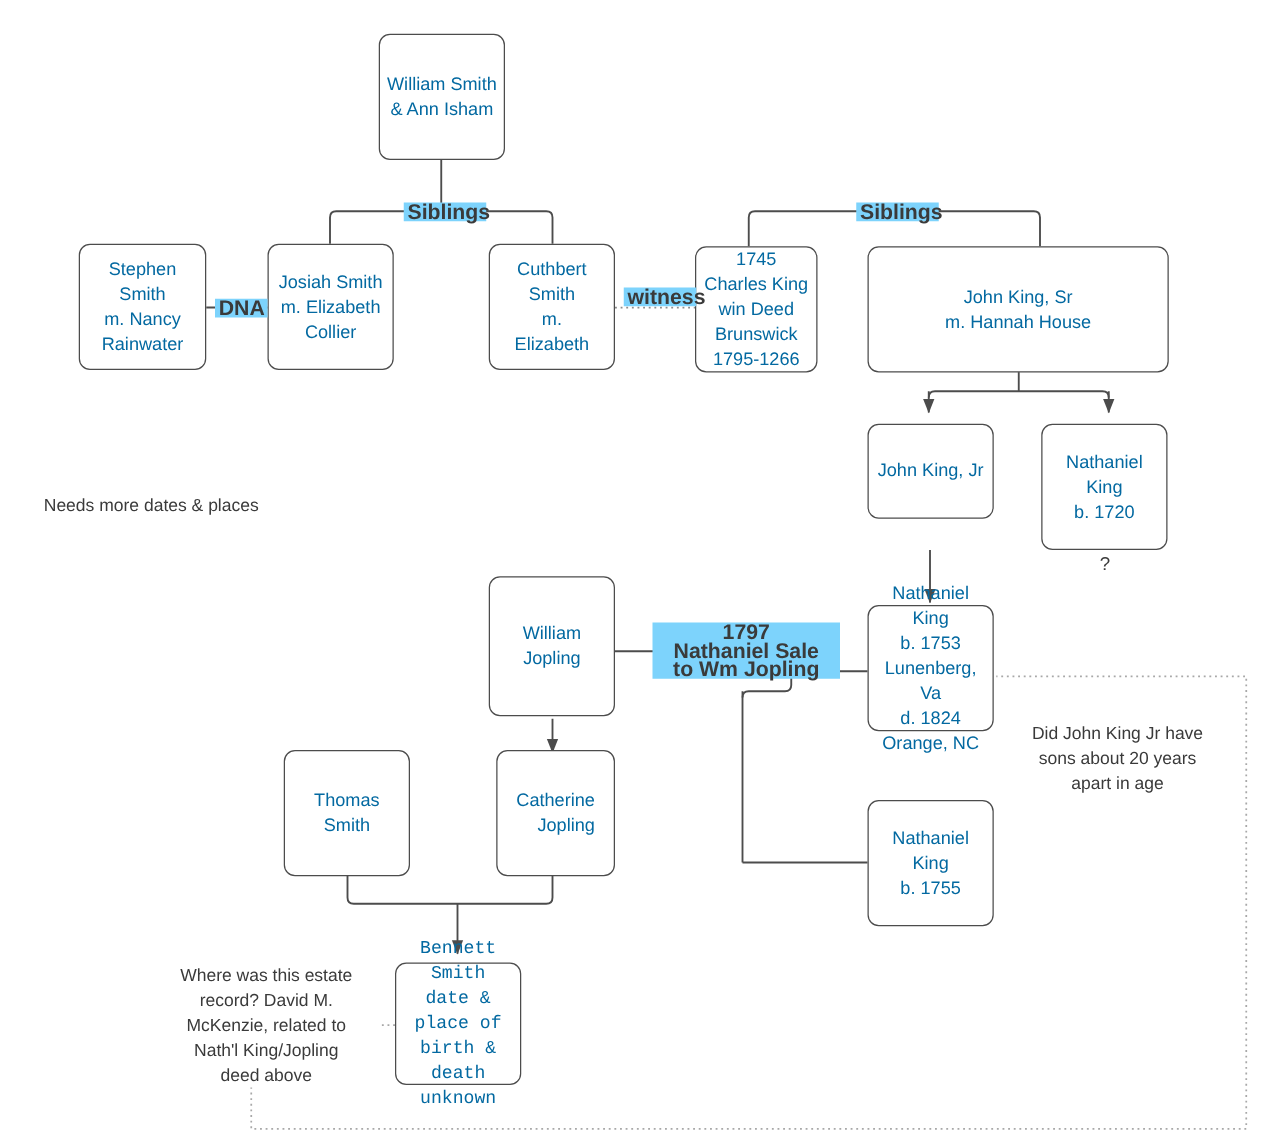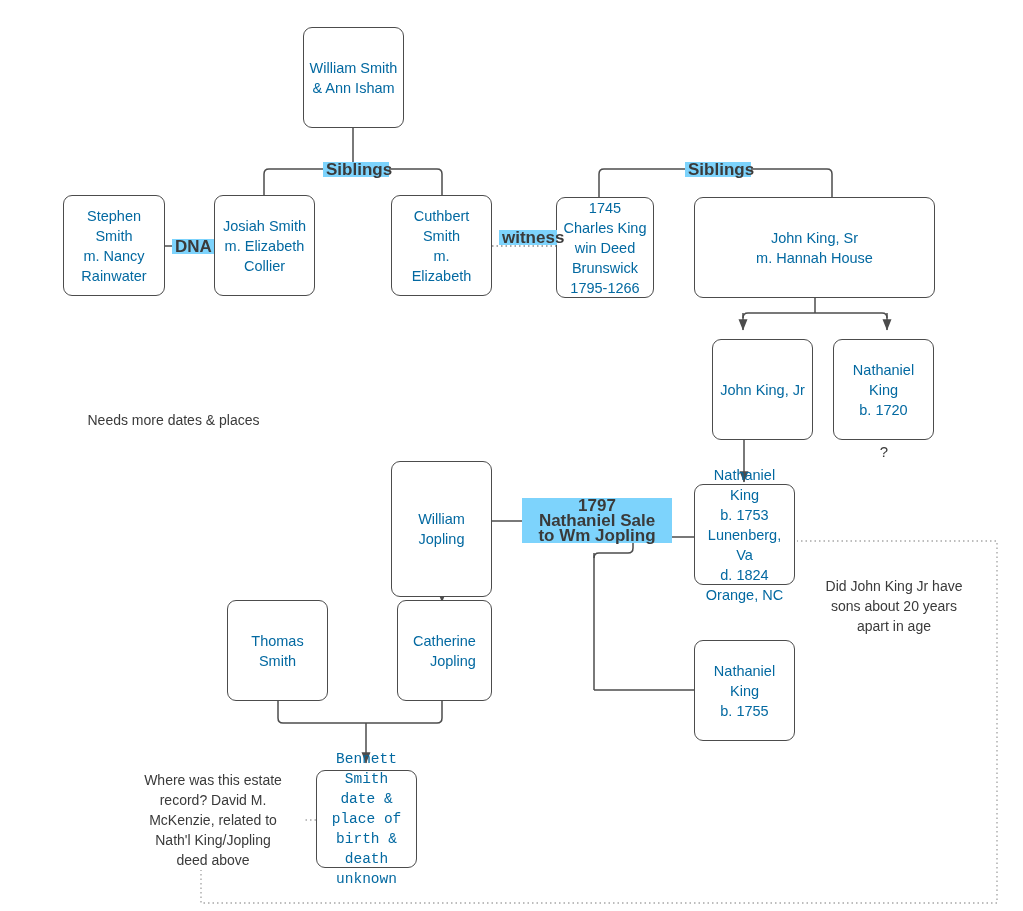--- a/index.html
+++ b/index.html
@@ -144,35 +144,35 @@
 
   <div class="node" style="left:556px; top:197px; width:98px; height:101px;">1745
 Charles King
 win Deed
 Brunswick
 1795-1266</div>
 
   <div class="node" style="left:694px; top:197px; width:241px; height:101px;">John King, Sr
 m. Hannah House</div>
 
-  <div class="node" style="left:694px; top:339px; width:101px; height:101px;margin-left:18px;">John King, Jr</div>
+  <div class="node" style="left:694px; top:339px; width:101px; height:76px;">John King, Jr</div>
 
   <div class="node" style="left:833px; top:339px; width:101px; height:101px;">Nathaniel King
 b. 1720</div>
 
   <div class="node" style="left:694px; top:484px; width:101px; height:101px;">Nathaniel King
 b. 1753
 Lunenberg, Va
 d. 1824
 Orange, NC</div>
 
   <div class="node" style="left:694px; top:640px; width:101px; height:101px;">Nathaniel King
 b. 1755</div>
 
-  <div class="node" style="left:391px; top:461px; width:101px; height:136px;">William Jopling</div>
+  <div class="node" style="left:391px; top:461px; width:101px; height:112px;">William Jopling</div>
 
   <div class="node" style="left:397px; top:600px; width:95px; height:101px;text-align:right;">Catherine
 Jopling</div>
 
   <div class="node" style="left:227px; top:600px; width:101px; height:101px;">Thomas Smith</div>
 
   <div class="node" style="left:316px; top:770px; width:101px; height:98px;font-family:Liberation Mono, monospace;">Bennett Smith
 date &amp; place of
 birth &amp; death
 unknown</div>
@@ -182,21 +182,21 @@
   <div class="edge-label" style="left:685px; top:162px; width:60px;">Siblings</div>
 
   <div class="edge-label" style="left:172px; top:239px; width:36px;">DNA</div>
 
   <div class="edge-label" style="left:499px; top:230px; width:52px;">witness</div>
 
   <div class="edge-label" style="left:522px; top:498px; width:144px;">1797
 Nathaniel Sale
 to Wm Jopling</div>
 
-  <div class="note" style="left:35px; top:410px; width:185px; text-align:center;margin-left:46px;">Needs more dates &amp; places</div>
+  <div class="note" style="left:35px; top:394px; width:185px; text-align:left;">Needs more dates &amp; places</div>
 
   <div class="qmark" style="left:859px; top:443px; width:50px;">?</div>
 
   <div class="note" style="left:799px; top:576px; width:190px;">Did John King Jr have
 sons about 20 years
 apart in age</div>
 
   <div class="note" style="left:122px; top:770px; width:182px;">Where was this estate
 record? David M.
 McKenzie, related to

